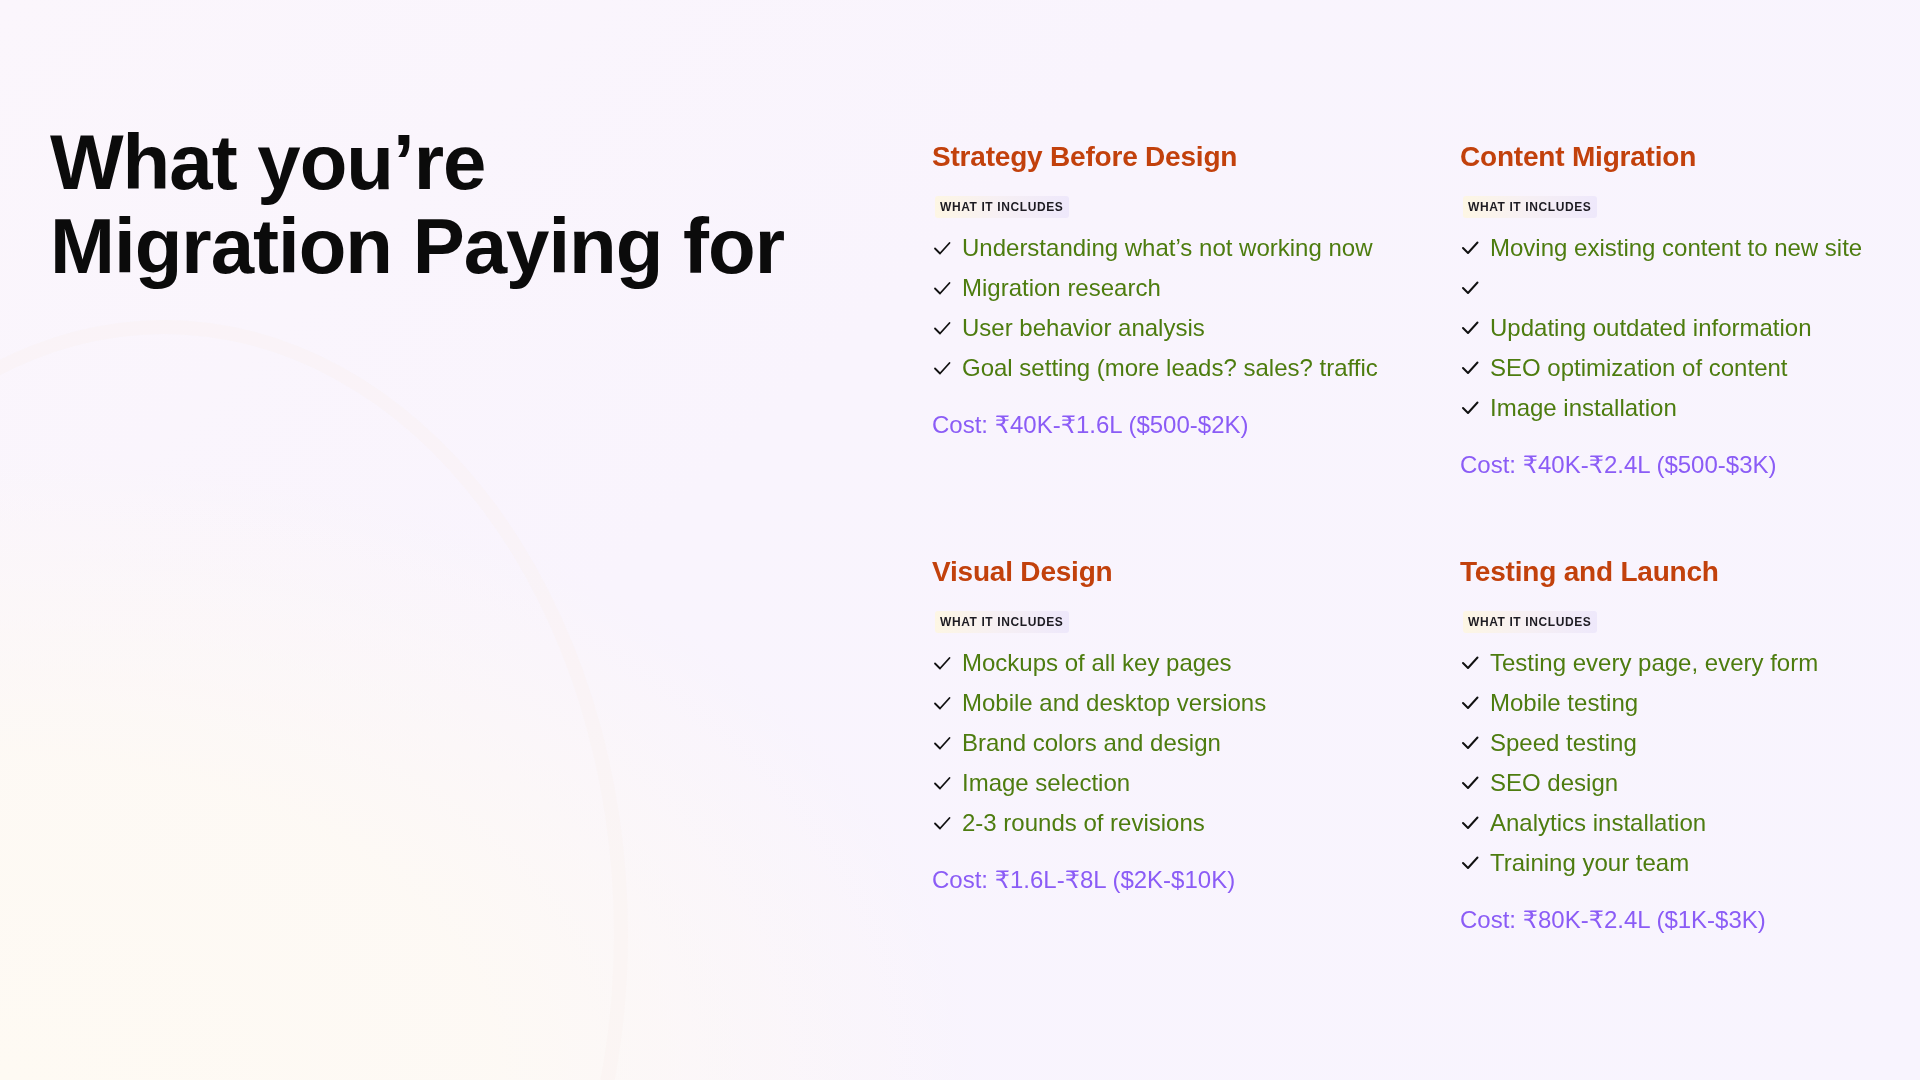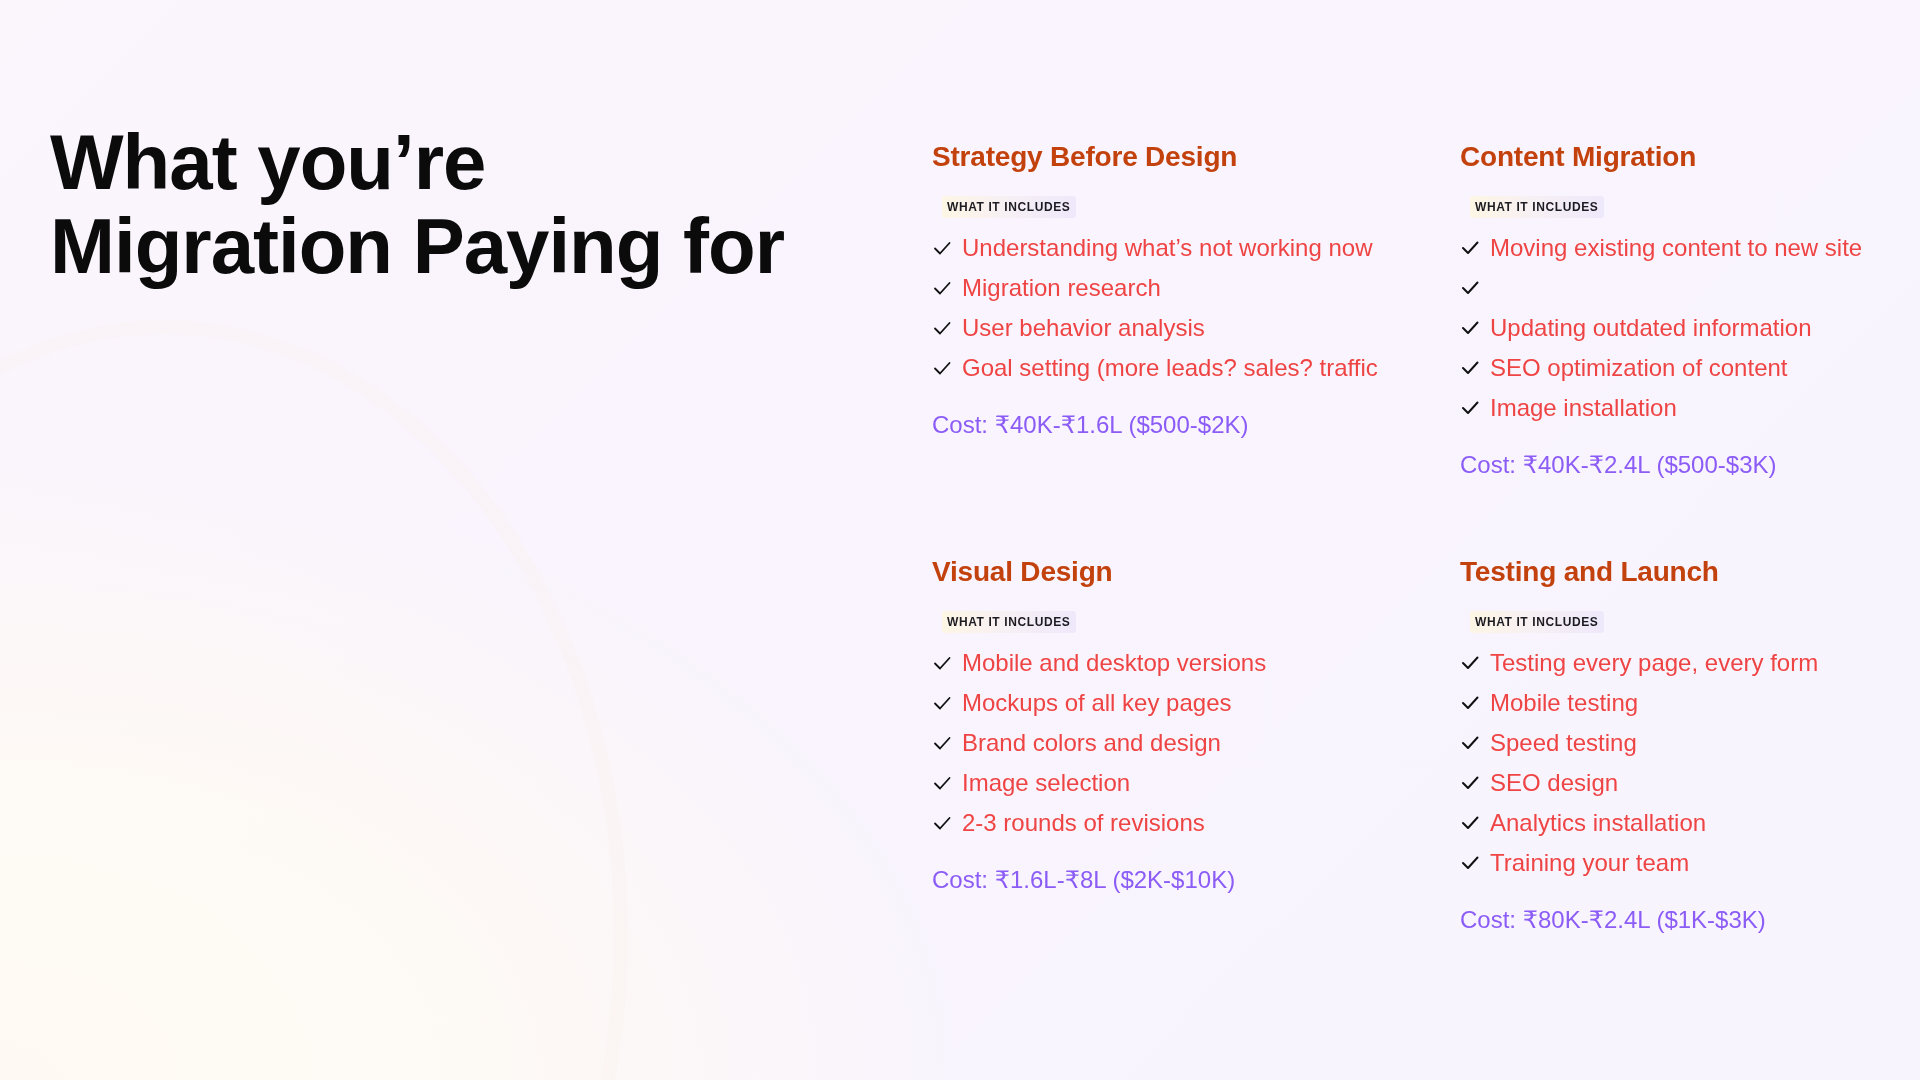--- a/index.html
+++ b/index.html
@@ -50,42 +50,42 @@
       font-family: "Liberation Sans", sans-serif;
       font-weight: 700;
       font-size: 28px;
       line-height: 34px;
       color: #c2410c;
       letter-spacing: -0.2px;
     }
     .badge {
       display: inline-block;
       margin-top: 22px;
-      margin-left: 10px;
+      margin-left: 3px;
       padding: 4px 6px 3px 5px;
       font-family: "Liberation Sans", sans-serif;
       font-weight: 700;
       font-size: 12px;
       line-height: 15px;
       letter-spacing: 0.6px;
       color: #1d1b22;
       border-radius: 3px;
       background: linear-gradient(90deg, #fdf6e4 0%, #f7f0f3 45%, #eee8fb 100%);
     }
     .items {
       list-style: none;
       margin: 10px 0 0 0;
       padding: 0;
     }
     .item {
       display: flex;
       align-items: center;
       height: 40px;
       font-size: 24px;
-      color: #ef4444;
+      color: #4d7c0f;
       white-space: nowrap;
     }
     .check {
       width: 20px;
       height: 20px;
       margin-right: 10px;
       flex: 0 0 20px;
     }
     .check svg { display: block; }
     .cost {
@@ -200,29 +200,29 @@
 <section class="card" id="card-visual">
   <h2 class="card-title">Visual Design</h2>
   <div class="badge">WHAT IT INCLUDES</div>
   <ul class="items">
     <li class="item">
         <span class="check">
           <svg width="20" height="20" viewBox="0 0 20 20">
             <path d="M3 10.5 L8 15.5 L17.5 5" fill="none" stroke="#111" stroke-width="1.8" stroke-linecap="round" stroke-linejoin="round"></path>
           </svg>
         </span>
+        <span>Mockups of all key pages</span>
+      </li>
+    <li class="item">
+        <span class="check">
+          <svg width="20" height="20" viewBox="0 0 20 20">
+            <path d="M3 10.5 L8 15.5 L17.5 5" fill="none" stroke="#111" stroke-width="1.8" stroke-linecap="round" stroke-linejoin="round"></path>
+          </svg>
+        </span>
         <span>Mobile and desktop versions</span>
-      </li>
-    <li class="item">
-        <span class="check">
-          <svg width="20" height="20" viewBox="0 0 20 20">
-            <path d="M3 10.5 L8 15.5 L17.5 5" fill="none" stroke="#111" stroke-width="1.8" stroke-linecap="round" stroke-linejoin="round"></path>
-          </svg>
-        </span>
-        <span>Mockups of all key pages</span>
       </li>
     <li class="item">
         <span class="check">
           <svg width="20" height="20" viewBox="0 0 20 20">
             <path d="M3 10.5 L8 15.5 L17.5 5" fill="none" stroke="#111" stroke-width="1.8" stroke-linecap="round" stroke-linejoin="round"></path>
           </svg>
         </span>
         <span>Brand colors and design</span>
       </li>
     <li class="item">

